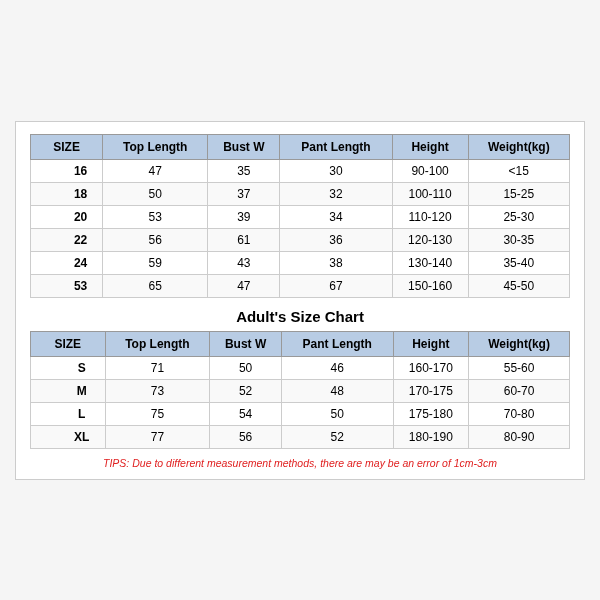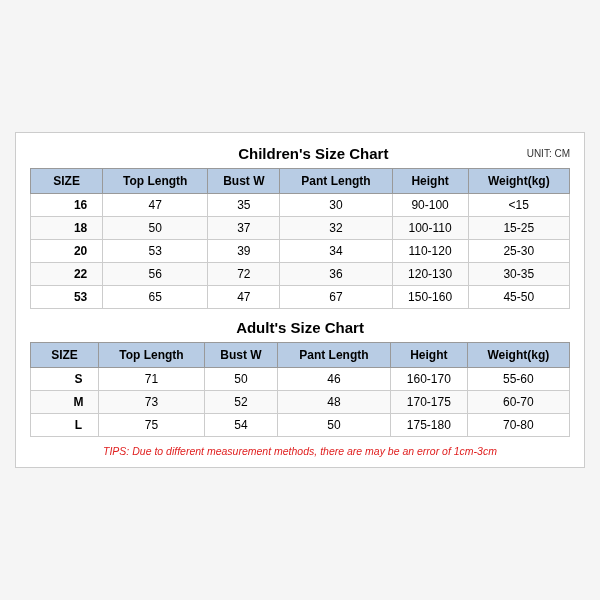--- a/index.html
+++ b/index.html
@@ -74,25 +74,20 @@
       color: #e02020;
       text-align: center;
       font-style: italic;
     }
   </style>
 </head>
 <body>
 
 <div class="chart-container">
 
-  <div class="section-title-row">
-    <span style="width:70px"></span>
-    <span class="section-title">Children's Size Chart</span>
-    <span class="unit-label">UNIT: CM</span>
-  </div>
 
   <table>
     <thead>
       <tr>
         <th>SIZE</th>
         <th>Top Length</th>
         <th>Bust W</th>
         <th>Pant Length</th>
         <th>Height</th>
         <th>Weight(kg)</th>
@@ -119,24 +114,32 @@
           <td class="size-col">20</td>
           <td>53</td>
           <td>39</td>
           <td>34</td>
           <td>110-120</td>
           <td>25-30</td>
         </tr>
         <tr>
           <td class="size-col">22</td>
           <td>56</td>
-          <td>72</td>
+          <td>61</td>
           <td>36</td>
           <td>120-130</td>
           <td>30-35</td>
+        </tr>
+        <tr>
+          <td class="size-col">24</td>
+          <td>59</td>
+          <td>43</td>
+          <td>38</td>
+          <td>130-140</td>
+          <td>35-40</td>
         </tr>
         <tr>
           <td class="size-col">53</td>
           <td>65</td>
           <td>47</td>
           <td>67</td>
           <td>150-160</td>
           <td>45-50</td>
         </tr>
       </tbody>
@@ -177,17 +180,25 @@
           <td>60-70</td>
         </tr>
         <tr>
           <td class="size-col">L</td>
           <td>75</td>
           <td>54</td>
           <td>50</td>
           <td>175-180</td>
           <td>70-80</td>
         </tr>
+        <tr>
+          <td class="size-col">XL</td>
+          <td>77</td>
+          <td>56</td>
+          <td>52</td>
+          <td>180-190</td>
+          <td>80-90</td>
+        </tr>
       </tbody>
   </table>
 
   <div class="tips">TIPS: Due to different measurement methods, there are may be an error of 1cm-3cm</div>
 </div>
 
 </body></html>

